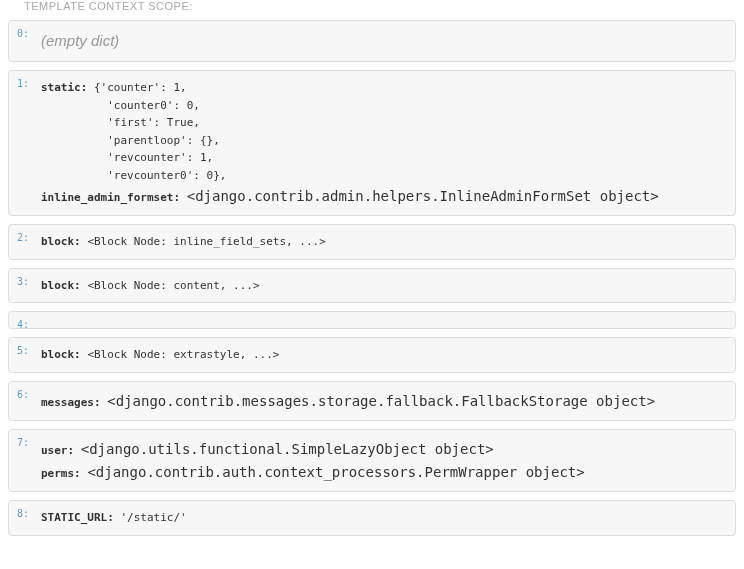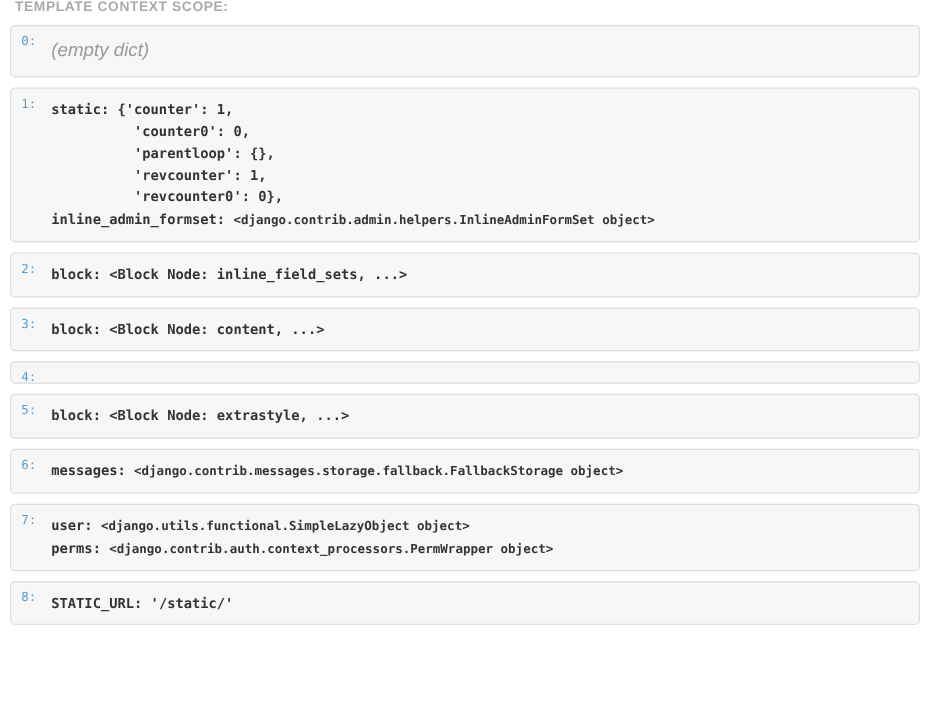--- a/index.html
+++ b/index.html
@@ -7,24 +7,24 @@
     margin: 0;
     padding: 0;
     width: 744px;
     font-family: "Lucida Grande", "Helvetica Neue", Arial, sans-serif;
     font-size: 12px;
     color: #333;
     background: #fff;
   }
   .container { padding: 0 8px 8px 8px; }
   h4.title {
-    margin: 0 0 8px 4px;
+    margin: 0 0 8px 16px;
     padding: 0;
     font-size: 11px;
-    font-weight: bold;
+    font-weight: normal;
     color: #aaa;
     letter-spacing: 0.5px;
   }
   .scope {
     border: 1px solid #ddd;
     border-radius: 4px;
     background: #f7f7f7;
     padding: 8px 10px 8px 10px;
     margin-bottom: 8px;
     position: relative;
@@ -44,22 +44,22 @@
     line-height: 1.6;
     color: #333;
   }
   .empty {
     color: #999;
     font-style: italic;
     font-family: "Lucida Grande", Arial, sans-serif;
     font-size: 15px;
   }
   .key { font-weight: bold; }
-  .val { font-weight: bold; margin-top: 16px; }
-  .small .val { font-size: 10px; }
+  .val { font-weight: normal; margin-top: 16px; }
+  .small .val { font-size: 14px; }
   .row { white-space: pre; }
   .line { display: block; }
 </style>
 </head>
 <body>
 
 <div class="container">
 
   <h4 class="title">TEMPLATE CONTEXT SCOPE:</h4>
 
@@ -68,20 +68,21 @@
     <div class="body">
       <span class="empty">(empty dict)</span>
     </div>
   </div>
 
   <div class="scope">
     <span class="idx">1:</span>
     <div class="body">
       <span class="line row"><span class="key">static:</span> <span class="val">{'counter': 1,</span></span>
       <span class="line row">         <span class="val"> 'counter0': 0,</span></span>
+      <span class="line row">         <span class="val"> 'first': True,</span></span>
       <span class="line row">         <span class="val"> 'parentloop': {},</span></span>
       <span class="line row">         <span class="val"> 'revcounter': 1,</span></span>
       <span class="line row">         <span class="val"> 'revcounter0': 0},</span></span>
       <span class="line row small"><span class="key">inline_admin_formset:</span> <span class="val">&lt;django.contrib.admin.helpers.InlineAdminFormSet object&gt;</span></span>
     </div>
   </div>
 
   <div class="scope">
     <span class="idx">2:</span>
     <div class="body">

